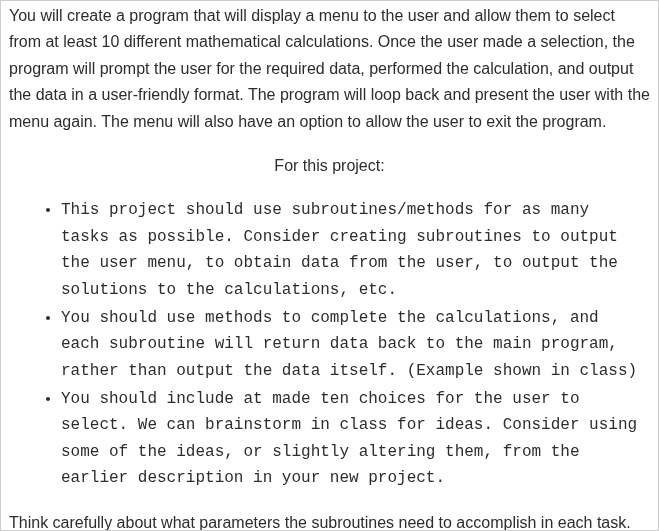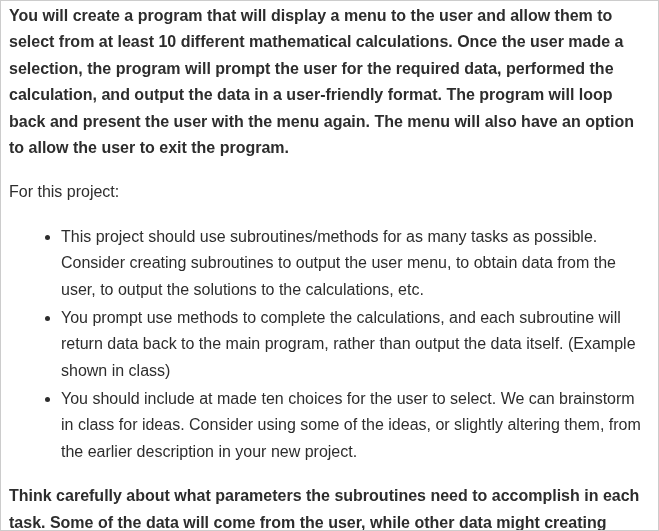--- a/index.html
+++ b/index.html
@@ -14,41 +14,42 @@
       color: #2d2d2d;
       background: #fff;
       width: 659px;
       height: 531px;
       border: 1px solid #ccc;
       padding: 2px 8px 8px 8px;
       overflow: hidden;
     }
     .para {
       margin-bottom: 18px;
-      font-weight: bold;
     }
     ul {
       list-style: disc;
       padding-left: 52px;
       margin-bottom: 18px;
     }
     li {
       margin-bottom: 2px;
       padding-right: 8px;
+      font-family: Liberation Mono, monospace;
     }
     .intro-label {
       margin-bottom: 18px;
+      text-align: center;
     }
   </style>
 </head>
 <body>
 
 <p class="para">You will create a program that will display a menu to the user and allow them to select from at least 10 different mathematical calculations. Once the user made a selection, the program will prompt the user for the required data, performed the calculation, and output the data in a user-friendly format. The program will loop back and present the user with the menu again. The menu will also have an option to allow the user to exit the program.</p>
 
 <p class="intro-label">For this project:</p>
 
 <ul>
   <li>This project should use subroutines/methods for as many tasks as possible. Consider creating subroutines to output the user menu, to obtain data from the user, to output the solutions to the calculations, etc.</li>
-  <li>You prompt use methods to complete the calculations, and each subroutine will return data back to the main program, rather than output the data itself. (Example shown in class)</li>
+  <li>You should use methods to complete the calculations, and each subroutine will return data back to the main program, rather than output the data itself. (Example shown in class)</li>
   <li>You should include at made ten choices for the user to select.  We can brainstorm in class for ideas. Consider using some of the ideas, or slightly altering them, from the earlier description in your new project.</li>
 </ul>
 
 <p class="para">Think carefully about what parameters the subroutines need to accomplish in each task. Some of the data will come from the user, while other data might creating using constants.</p>
 
 </body></html>

